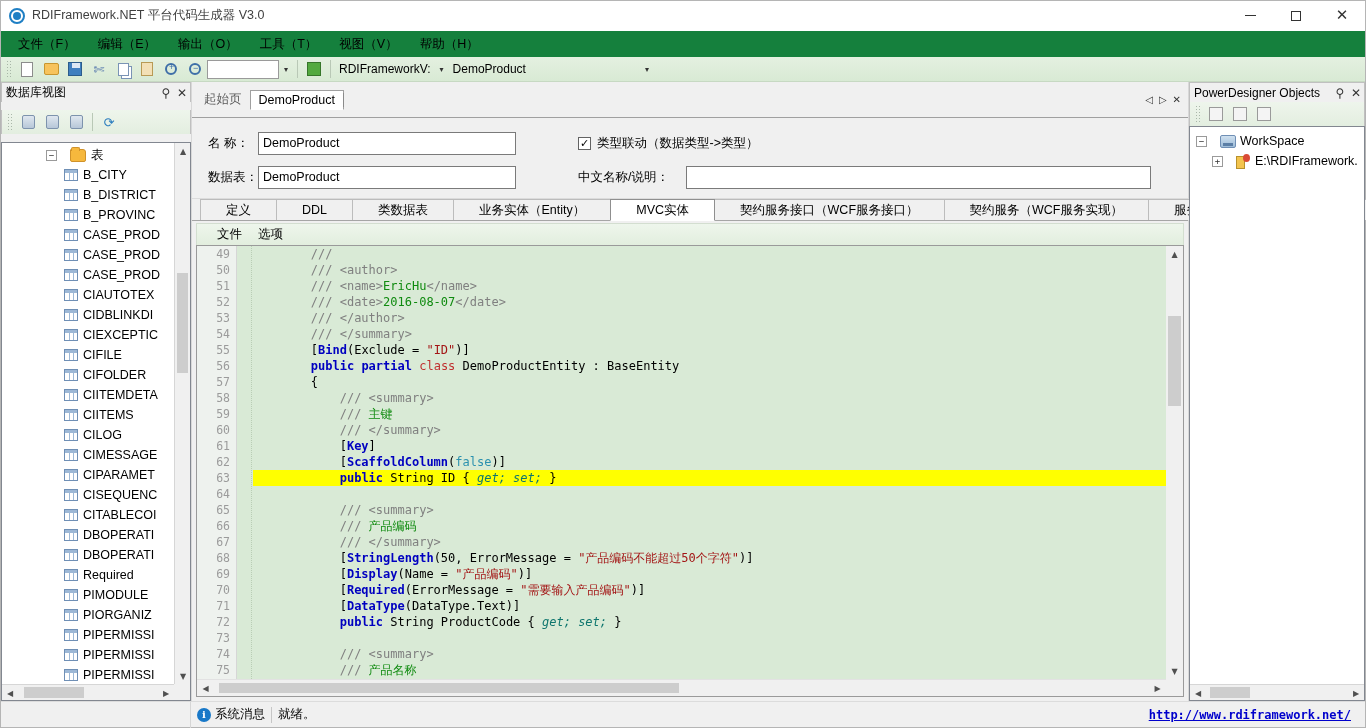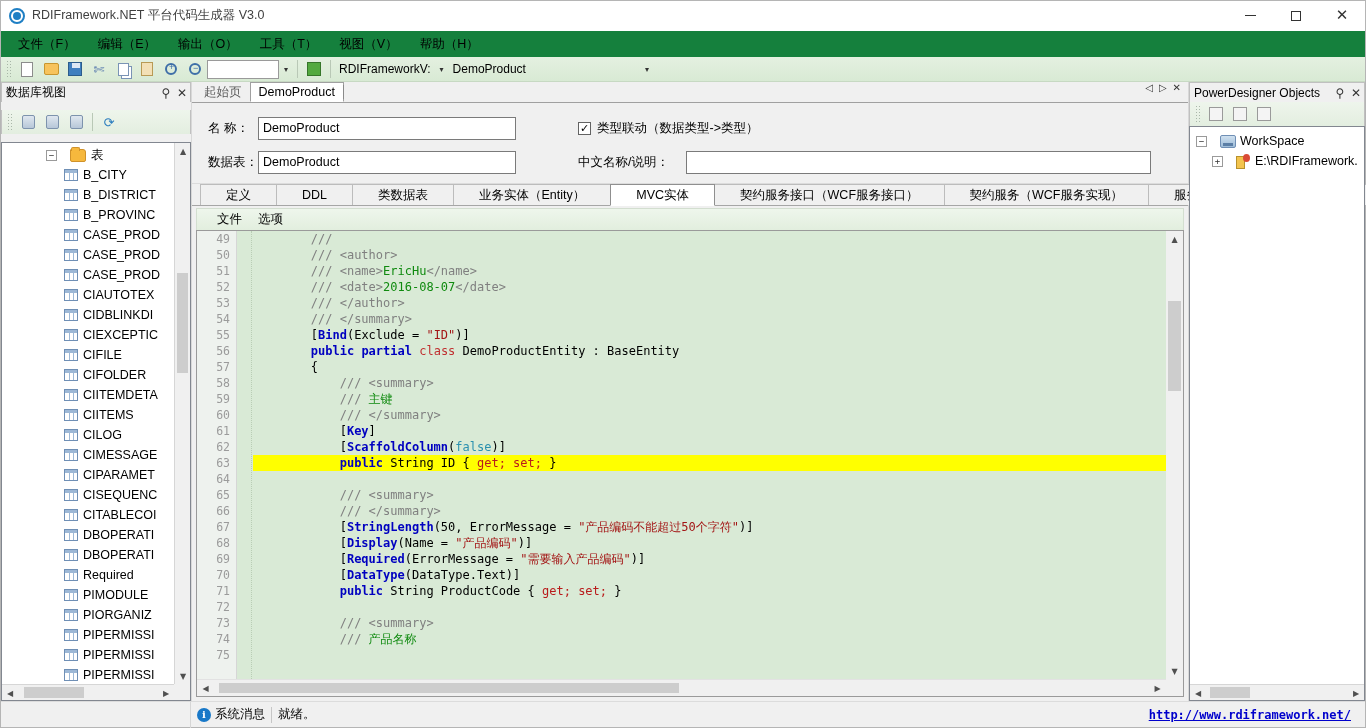--- a/index.html
+++ b/index.html
@@ -228,22 +228,22 @@
   
   .center {
     flex: 1 1 auto;
     min-width: 0;
     display:flex; flex-direction:column;
     background:#f0f0f0;
     border-left: 1px solid #d8d8d8;
     border-right: 1px solid #d8d8d8;
   }
   .doc-tabbar {
-    height: 21px;
-    display:flex; align-items:flex-start;
+    height: 36px;
+    display:flex; align-items:center;
     background:#f0f0f0;
     border-bottom: 1px solid #a0a0a0;
     padding-left: 4px;
   }
   .doc-tab {
     height: 20px;
     padding: 0 8px;
     display:flex; align-items:center;
     font-size: 12.5px;
     color:#5b5b5b;
@@ -382,21 +382,21 @@
   }
   .cline.hl { background:#ffff00; }
   .c-com { color:#808080; }
   .c-comzh { color:#0f8a0f; }
   .c-kw { color:#0000c0; font-weight:bold; }
   .c-type { color:#2b91af; }
   .c-str { color:#a31515; }
   .c-attr { color:#0000c0; font-weight:bold; }
   .c-plain { color:#000; }
   .c-red { color:#c03030; }
-  .c-getset { color:#b91c1c; }
+  .c-getset { color:#0f766e;font-style:italic; }
 
   .ed-vscroll {
     position:absolute; right:0; top:0; bottom:17px; width:17px;
     background:#f0f0f0;
   }
   .ed-hscroll {
     position:absolute; left:0; right:17px; bottom:0; height:17px;
     background:#f0f0f0; border-top:1px solid #e2e2e2;
   }
   .ed-corner { position:absolute;right:0;bottom:0;width:17px;height:17px;background:#f0f0f0;}
@@ -811,20 +811,21 @@
                 <div class="cline"><span class="c-plain">        </span><span class="c-kw">public</span><span class="c-plain"> </span><span class="c-kw">partial</span><span class="c-plain"> </span><span class="c-red">class</span><span class="c-plain"> DemoProductEntity : BaseEntity</span></div>
                 <div class="cline"><span class="c-plain">        {</span></div>
                 <div class="cline"><span class="c-com">            /// &lt;summary&gt;</span></div>
                 <div class="cline"><span class="c-com">            /// </span><span class="c-comzh">主键</span></div>
                 <div class="cline"><span class="c-com">            /// &lt;/summary&gt;</span></div>
                 <div class="cline"><span class="c-plain">            [</span><span class="c-attr">Key</span><span class="c-plain">]</span></div>
                 <div class="cline"><span class="c-plain">            [</span><span class="c-attr">ScaffoldColumn</span><span class="c-plain">(</span><span class="c-type">false</span><span class="c-plain">)]</span></div>
                 <div class="cline hl"><span class="c-plain">            </span><span class="c-kw">public</span><span class="c-plain"> String ID { </span><span class="c-getset">get; set;</span><span class="c-plain"> }</span></div>
                 <div class="cline"><span class="c-plain"></span></div>
                 <div class="cline"><span class="c-com">            /// &lt;summary&gt;</span></div>
+                <div class="cline"><span class="c-com">            /// </span><span class="c-comzh">产品编码</span></div>
                 <div class="cline"><span class="c-com">            /// &lt;/summary&gt;</span></div>
                 <div class="cline"><span class="c-plain">            [</span><span class="c-attr">StringLength</span><span class="c-plain">(50, ErrorMessage = </span><span class="c-str">"产品编码不能超过50个字符"</span><span class="c-plain">)]</span></div>
                 <div class="cline"><span class="c-plain">            [</span><span class="c-attr">Display</span><span class="c-plain">(Name = </span><span class="c-str">"产品编码"</span><span class="c-plain">)]</span></div>
                 <div class="cline"><span class="c-plain">            [</span><span class="c-attr">Required</span><span class="c-plain">(ErrorMessage = </span><span class="c-str">"需要输入产品编码"</span><span class="c-plain">)]</span></div>
                 <div class="cline"><span class="c-plain">            [</span><span class="c-attr">DataType</span><span class="c-plain">(DataType.Text)]</span></div>
                 <div class="cline"><span class="c-plain">            </span><span class="c-kw">public</span><span class="c-plain"> String ProductCode { </span><span class="c-getset">get; set;</span><span class="c-plain"> }</span></div>
                 <div class="cline"><span class="c-plain"></span></div>
                 <div class="cline"><span class="c-com">            /// &lt;summary&gt;</span></div>
                 <div class="cline"><span class="c-com">            /// </span><span class="c-comzh">产品名称</span></div>
               </div>

